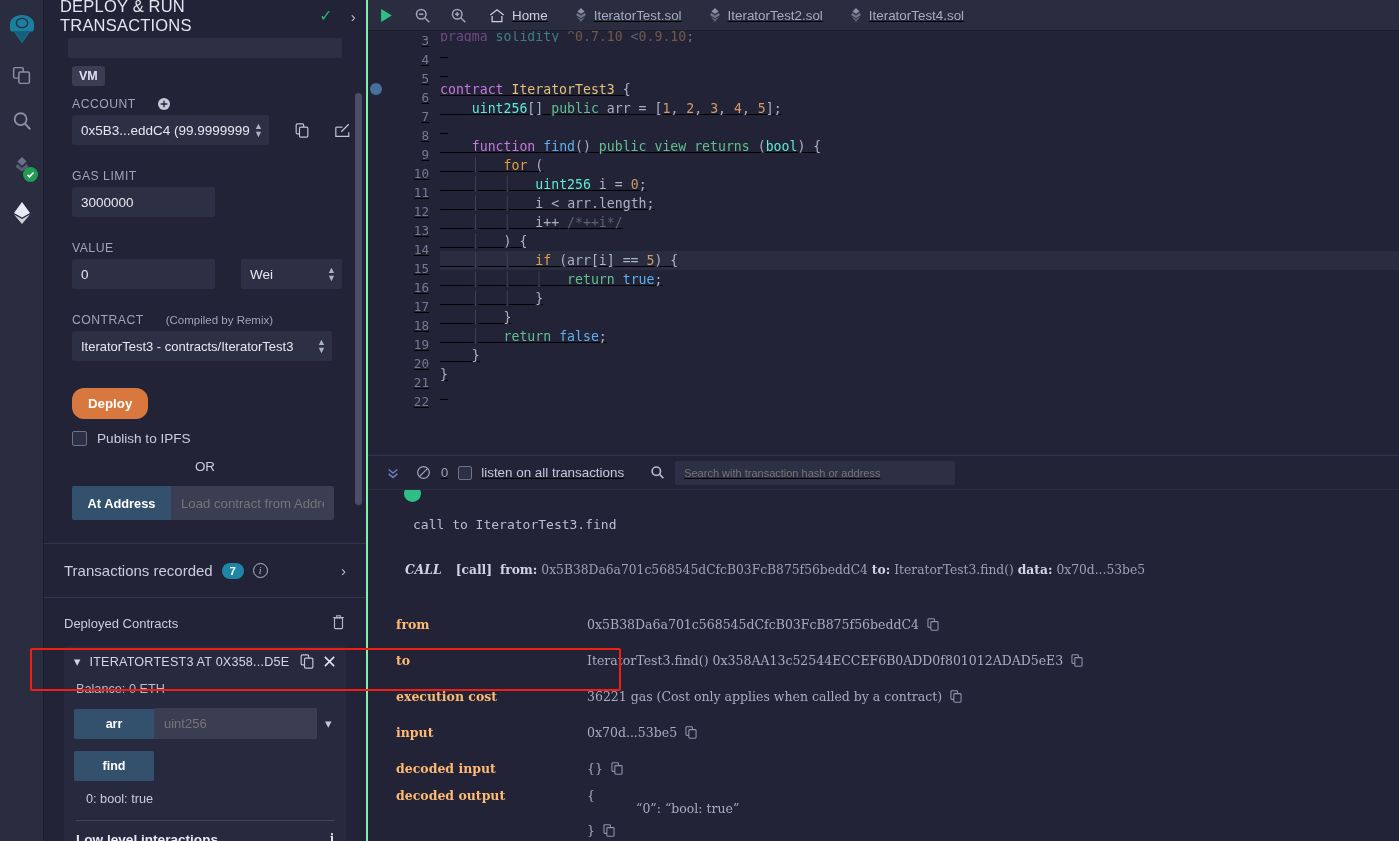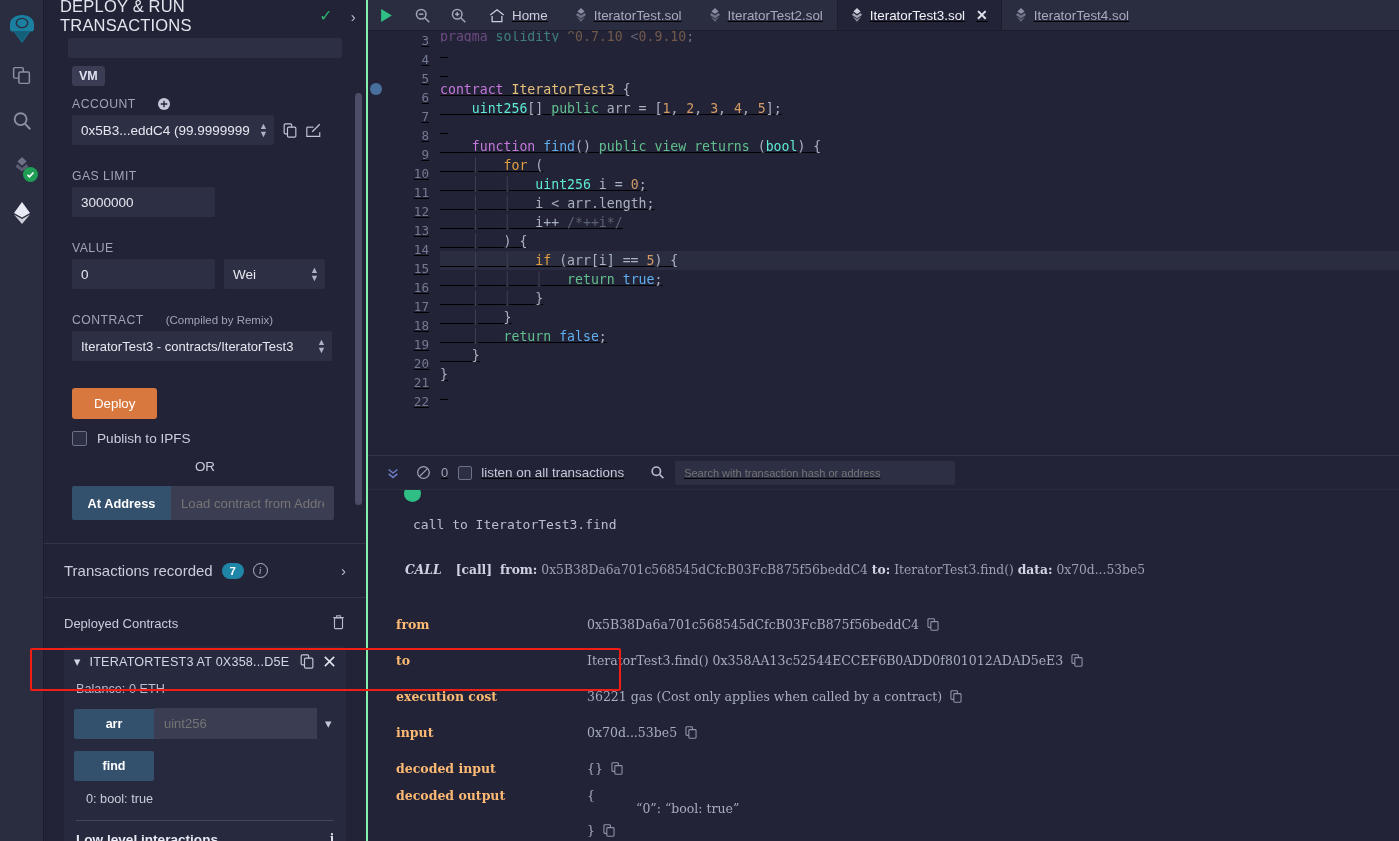--- a/index.html
+++ b/index.html
@@ -69,42 +69,42 @@
     padding: 3px 7px; border-radius: 3px;
   }
 
   .field-label {
     color: #9fa4bb; font-size: 12.2px; letter-spacing: .5px;
     margin: 11px 0 4px 12px; display: flex; align-items: center; gap: 22px;
   }
   .field-label .sub { text-transform: none; letter-spacing: 0; font-size: 11.5px; }
   .plus-icon { color: #c6c9d8; display:inline-flex; }
 
-  .input-row { display: flex; align-items: center; gap: 9px; padding: 0 0 13px 12px; }
+  .input-row { display: flex; align-items: center; gap: 26px; padding: 0 0 13px 12px; }
   .sel {
     background: #2d2f44; border: none; border-radius: 2px;
     color: #e6e8f0; font-size: 13.5px;
     height: 30px; display: flex; align-items: center;
     padding: 0 6px 0 9px; position: relative;
     overflow: hidden; white-space: nowrap;
   }
   .sel .spin { margin-left:auto; color:#aeb2c6; font-size: 9px; line-height:8px; padding-left:4px;}
   .sel.account { width: 202px; }
   .sel.gas { width: 143px; }
   .sel.value-num { width: 143px; }
   .sel.value-unit { width: 101px; }
   .sel.contract { width: 260px; font-size: 13px; }
   .mini-icon { color: #c3c6d6; cursor: pointer; display:inline-flex; }
 
   .deploy-btn {
     margin: 14px 0 0 12px;
     background: #d9783e; color: #fff;
-    font-size: 13.3px; font-weight: 400;
-    border: none; border-radius: 3px;
-    padding: 8px 22px; cursor: pointer;
+    font-size: 13.3px; font-weight: 700;
+    border: none; border-radius: 12px;
+    padding: 8px 16px; cursor: pointer;
   }
   .ipfs-row { display: flex; align-items: center; gap: 10px; margin: 12px 0 0 12px; }
   .chk {
     width: 15px; height: 15px; border: 1px solid #6d7189;
     border-radius: 2px; background: #2d2f44; cursor: pointer;
   }
   .ipfs-row span { color: #c9cddc; font-size: 13.6px; }
   .or { text-align: center; color: #c9cddc; font-size: 13.4px; margin: 13px 0 0 0; }
 
   .ataddr-row { display: flex; margin: 12px 0 0 12px; }
@@ -496,31 +496,20 @@
         <span class="sol-ico">
           <svg width="12" height="14" viewBox="0 0 12 14" fill="#8b90a6">
               <path d="M6 0L9.6 3.6 6 6.1 2.4 3.6z"></path>
               <path d="M2.4 5.1L6 7.6 9.6 5.1 11 7 6 10.2 1 7z" opacity=".75"></path>
               <path d="M6 11l4.4-2.6L6 14 1.6 8.4z" opacity=".55"></path>
             </svg>
         </span>
         <span>IteratorTest2.sol</span>
       </div>
 
-      <div class="tab active">
-        <span class="sol-ico">
-          <svg width="12" height="14" viewBox="0 0 12 14" fill="#cdd1df">
-              <path d="M6 0L9.6 3.6 6 6.1 2.4 3.6z"></path>
-              <path d="M2.4 5.1L6 7.6 9.6 5.1 11 7 6 10.2 1 7z" opacity=".75"></path>
-              <path d="M6 11l4.4-2.6L6 14 1.6 8.4z" opacity=".55"></path>
-            </svg>
-        </span>
-        <span>IteratorTest3.sol</span>
-        <span class="close">✕</span>
-      </div>
 
       <div class="tab">
         <span class="sol-ico">
           <svg width="12" height="14" viewBox="0 0 12 14" fill="#8b90a6">
               <path d="M6 0L9.6 3.6 6 6.1 2.4 3.6z"></path>
               <path d="M2.4 5.1L6 7.6 9.6 5.1 11 7 6 10.2 1 7z" opacity=".75"></path>
               <path d="M6 11l4.4-2.6L6 14 1.6 8.4z" opacity=".55"></path>
             </svg>
         </span>
         <span>IteratorTest4.sol</span>

